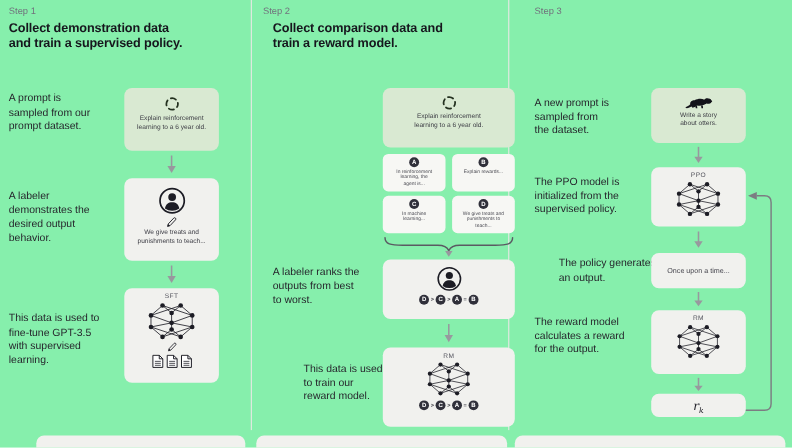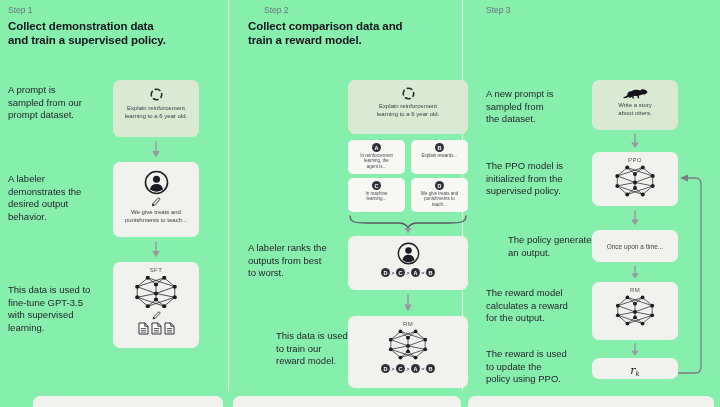--- a/index.html
+++ b/index.html
@@ -171,21 +171,21 @@
             <use href="#page"></use>
           </svg>
         <svg width="11" height="13">
             <use href="#page"></use>
           </svg>
       </div>
     </div>
   </div>
 
   <div class="abs" style="inset:0;">
-    <div class="abs step-label" style="left:264px;top:5px;text-align:center;">Step 2</div>
+    <div class="abs step-label" style="left:239px;top:5px;text-align:center;">Step 2</div>
     <div class="abs heading pre" style="left:248px;top:19px;width:212px;">Collect comparison data and
 train a reward model.</div>
 
     <div class="abs caption pre" style="left:248px;top:242px;">A labeler ranks the
 outputs from best
 to worst.</div>
     <div class="abs caption pre" style="left:248px;top:330px;margin-left:28px;">This data is used
 to train our
 reward model.</div>
 
@@ -269,23 +269,20 @@
 sampled from
 the dataset.</div>
     <div class="abs caption pre" style="left:486px;top:160px;">The PPO model is
 initialized from the
 supervised policy.</div>
     <div class="abs caption pre" style="left:508px;top:234px;">The policy generates
 an output.</div>
     <div class="abs caption pre" style="left:486px;top:287px;">The reward model
 calculates a reward
 for the output.</div>
-    <div class="abs caption pre" style="left:486px;top:348px;">The reward is used
-to update the
-policy using PPO.</div>
 
     <div class="abs box green" style="left:592px;top:80px;width:86px;height:50px;padding-top:6px;">
       <svg width="26" height="14">
           <use href="#otter"></use>
         </svg>
       <div class="box-text pre" style="margin-top:2px;">Write a story
 about otters.</div>
     </div>
 
     <svg class="abs" style="left:630px;top:133px;" width="10" height="16">

